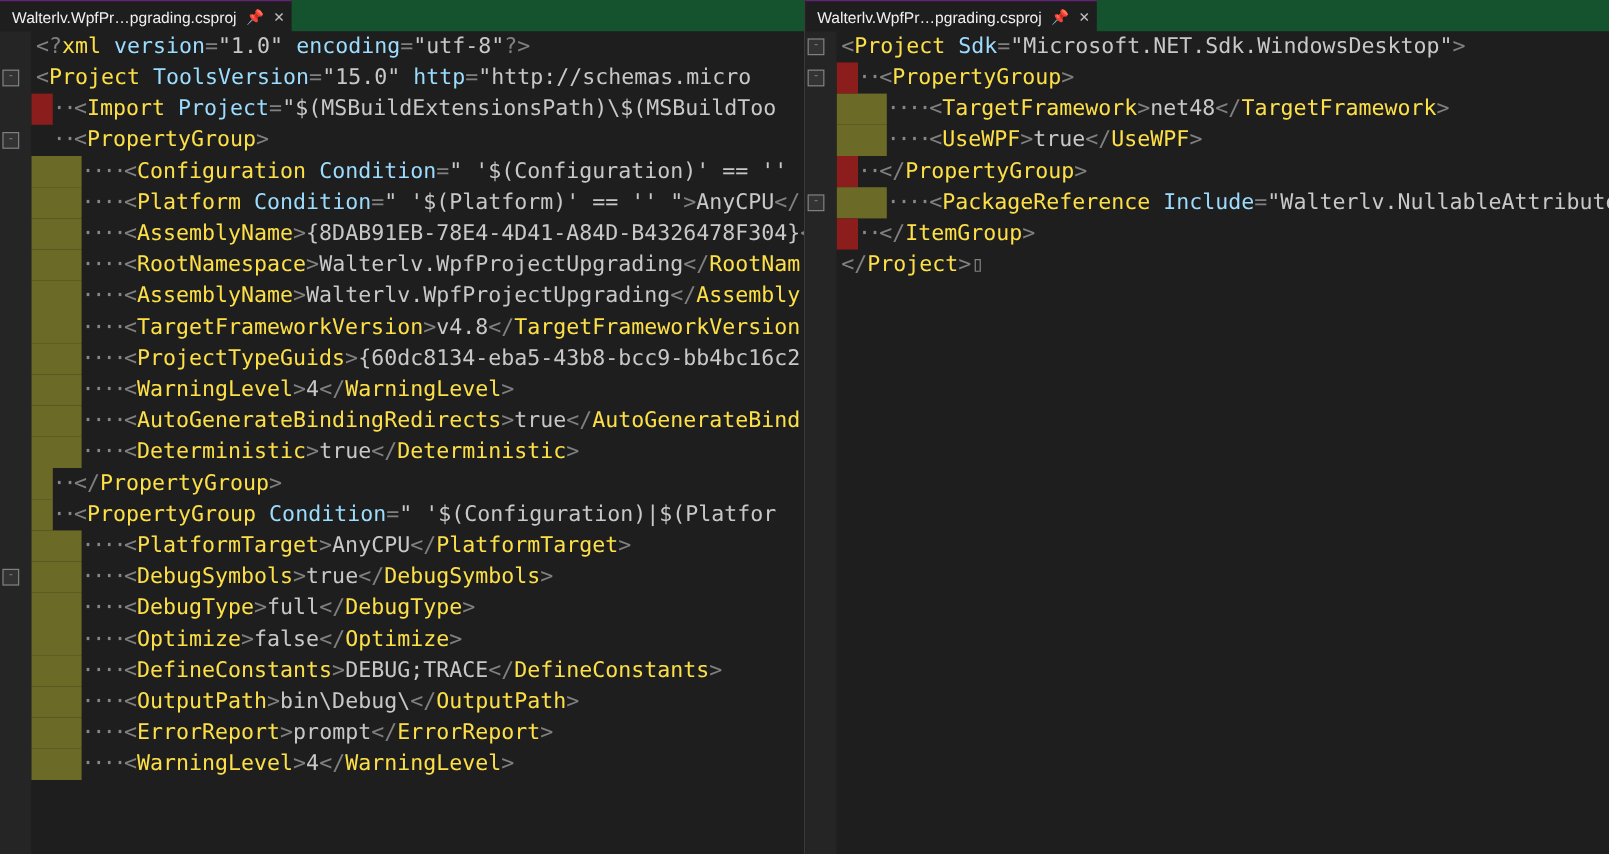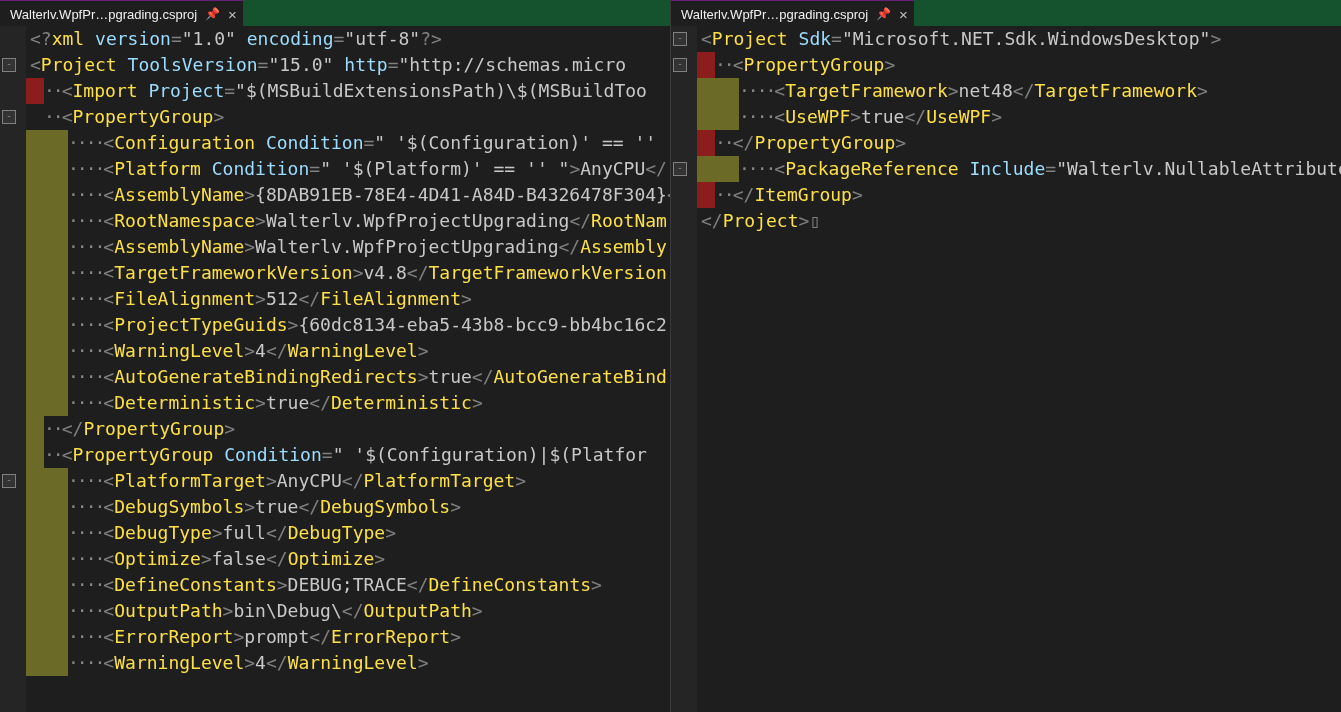--- a/index.html
+++ b/index.html
@@ -49,21 +49,20 @@
 <div><span class="mark" style="width:4px"></span><span class="xm">&lt;?</span><span class="el">xml</span> <span class="at">version</span><span class="p">=</span><span class="av">"1.0"</span> <span class="at">encoding</span><span class="p">=</span><span class="av">"utf-8"</span><span class="xm">?&gt;</span></div>
 <div><span class="mark" style="width:4px"></span><span class="p">&lt;</span><span class="el">Project</span> <span class="at">ToolsVersion</span><span class="p">=</span><span class="av">"15.0"</span> <span class="at">http</span><span class="p">=</span><span class="av">"http://schemas.micro</span></div>
 <div><span class="mark mRed" style="width:18px"></span><span class="dots">··</span><span class="p">&lt;</span><span class="el">Import</span> <span class="at">Project</span><span class="p">=</span><span class="av">"$(MSBuildExtensionsPath)\$(MSBuildToo</span></div>
 <div><span class="mark" style="width:18px"></span><span class="dots">··</span><span class="p">&lt;</span><span class="el">PropertyGroup</span><span class="p">&gt;</span></div>
 <div><span class="mark mGreen" style="width:42px"></span><span class="dots">····</span><span class="p">&lt;</span><span class="el">Configuration</span> <span class="at">Condition</span><span class="p">=</span><span class="av">" '$(Configuration)' == '' </span></div>
 <div><span class="mark mGreen" style="width:42px"></span><span class="dots">····</span><span class="p">&lt;</span><span class="el">Platform</span> <span class="at">Condition</span><span class="p">=</span><span class="av">" '$(Platform)' == '' "</span><span class="p">&gt;</span><span class="tx">AnyCPU</span><span class="p">&lt;/</span></div>
 <div><span class="mark mGreen" style="width:42px"></span><span class="dots">····</span><span class="p">&lt;</span><span class="el">AssemblyName</span><span class="p">&gt;</span><span class="tx">{8DAB91EB-78E4-4D41-A84D-B4326478F304}</span><span class="p">&lt;</span></div>
 <div><span class="mark mGreen" style="width:42px"></span><span class="dots">····</span><span class="p">&lt;</span><span class="el">RootNamespace</span><span class="p">&gt;</span><span class="tx">Walterlv.WpfProjectUpgrading</span><span class="p">&lt;/</span><span class="el">RootNam</span></div>
 <div><span class="mark mGreen" style="width:42px"></span><span class="dots">····</span><span class="p">&lt;</span><span class="el">AssemblyName</span><span class="p">&gt;</span><span class="tx">Walterlv.WpfProjectUpgrading</span><span class="p">&lt;/</span><span class="el">Assembly</span></div>
 <div><span class="mark mGreen" style="width:42px"></span><span class="dots">····</span><span class="p">&lt;</span><span class="el">TargetFrameworkVersion</span><span class="p">&gt;</span><span class="tx">v4.8</span><span class="p">&lt;/</span><span class="el">TargetFrameworkVersion</span></div>
-<div><span class="mark mGreen" style="width:42px"></span><span class="dots">····</span><span class="p">&lt;</span><span class="el">FileAlignment</span><span class="p">&gt;</span><span class="tx">512</span><span class="p">&lt;/</span><span class="el">FileAlignment</span><span class="p">&gt;</span></div>
 <div><span class="mark mGreen" style="width:42px"></span><span class="dots">····</span><span class="p">&lt;</span><span class="el">ProjectTypeGuids</span><span class="p">&gt;</span><span class="tx">{60dc8134-eba5-43b8-bcc9-bb4bc16c2</span></div>
 <div><span class="mark mGreen" style="width:42px"></span><span class="dots">····</span><span class="p">&lt;</span><span class="el">WarningLevel</span><span class="p">&gt;</span><span class="tx">4</span><span class="p">&lt;/</span><span class="el">WarningLevel</span><span class="p">&gt;</span></div>
 <div><span class="mark mGreen" style="width:42px"></span><span class="dots">····</span><span class="p">&lt;</span><span class="el">AutoGenerateBindingRedirects</span><span class="p">&gt;</span><span class="tx">true</span><span class="p">&lt;/</span><span class="el">AutoGenerateBind</span></div>
 <div><span class="mark mGreen" style="width:42px"></span><span class="dots">····</span><span class="p">&lt;</span><span class="el">Deterministic</span><span class="p">&gt;</span><span class="tx">true</span><span class="p">&lt;/</span><span class="el">Deterministic</span><span class="p">&gt;</span></div>
 <div><span class="mark mGreen" style="width:18px"></span><span class="dots">··</span><span class="p">&lt;/</span><span class="el">PropertyGroup</span><span class="p">&gt;</span></div>
 <div><span class="mark mGreen" style="width:18px"></span><span class="dots">··</span><span class="p">&lt;</span><span class="el">PropertyGroup</span> <span class="at">Condition</span><span class="p">=</span><span class="av">" '$(Configuration)|$(Platfor</span></div>
 <div><span class="mark mGreen" style="width:42px"></span><span class="dots">····</span><span class="p">&lt;</span><span class="el">PlatformTarget</span><span class="p">&gt;</span><span class="tx">AnyCPU</span><span class="p">&lt;/</span><span class="el">PlatformTarget</span><span class="p">&gt;</span></div>
 <div><span class="mark mGreen" style="width:42px"></span><span class="dots">····</span><span class="p">&lt;</span><span class="el">DebugSymbols</span><span class="p">&gt;</span><span class="tx">true</span><span class="p">&lt;/</span><span class="el">DebugSymbols</span><span class="p">&gt;</span></div>
 <div><span class="mark mGreen" style="width:42px"></span><span class="dots">····</span><span class="p">&lt;</span><span class="el">DebugType</span><span class="p">&gt;</span><span class="tx">full</span><span class="p">&lt;/</span><span class="el">DebugType</span><span class="p">&gt;</span></div>
 <div><span class="mark mGreen" style="width:42px"></span><span class="dots">····</span><span class="p">&lt;</span><span class="el">Optimize</span><span class="p">&gt;</span><span class="tx">false</span><span class="p">&lt;/</span><span class="el">Optimize</span><span class="p">&gt;</span></div>

